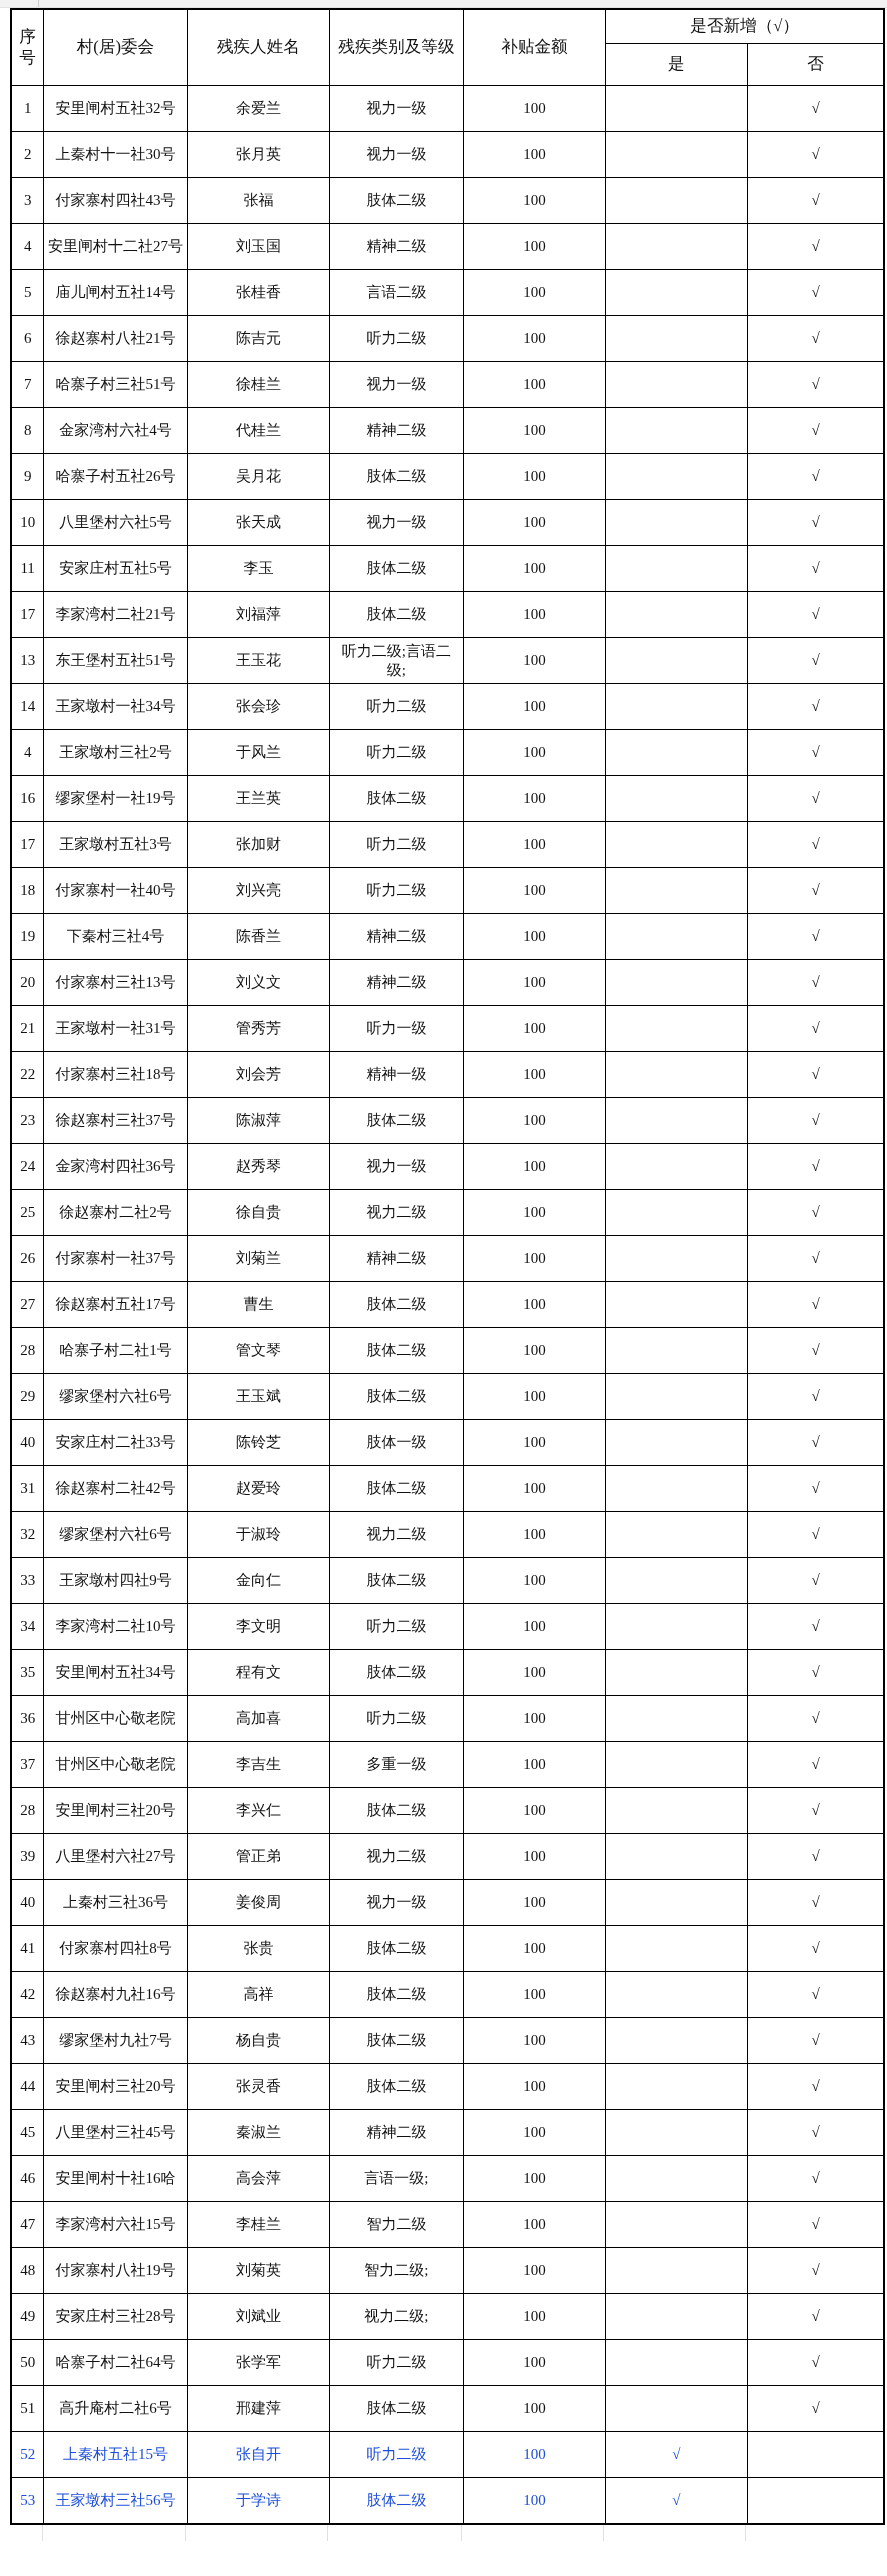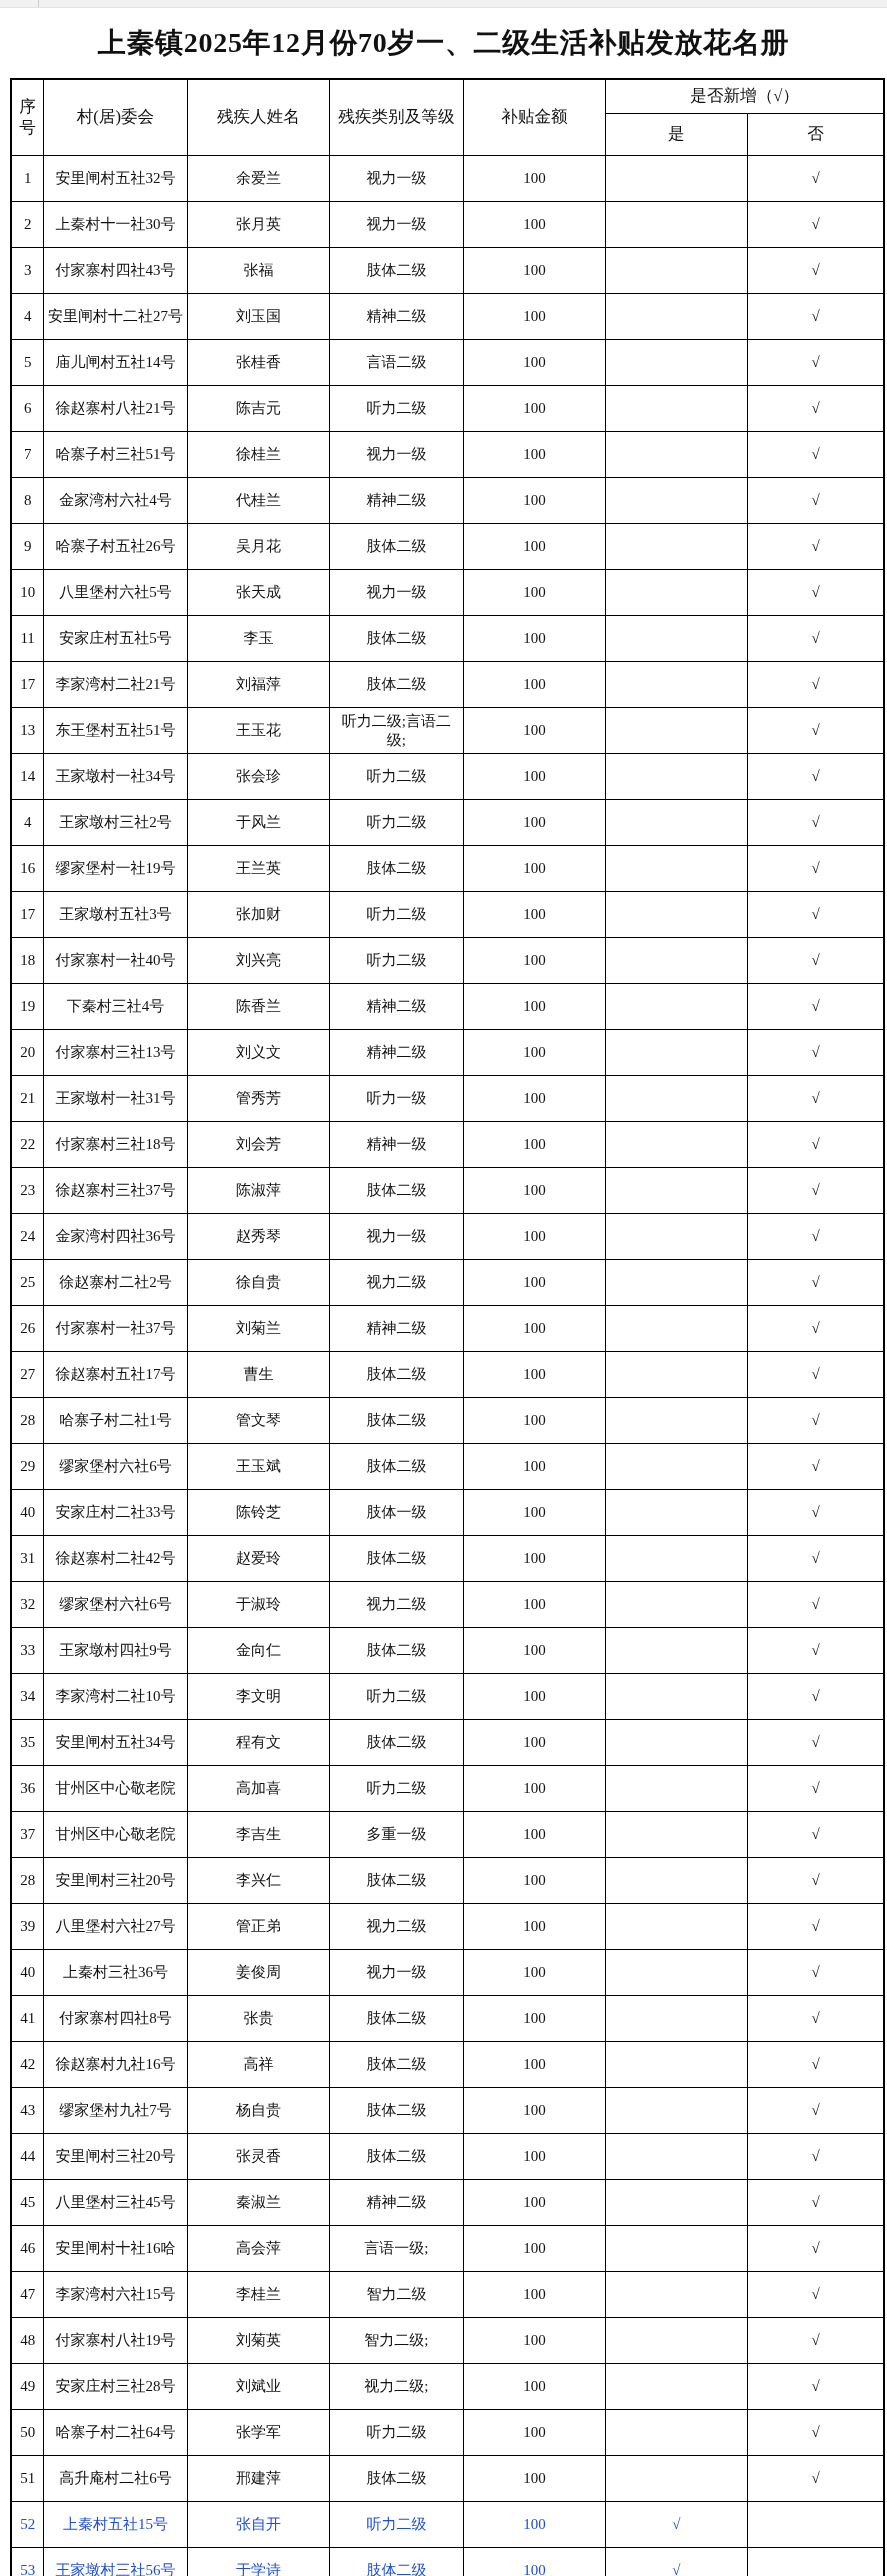--- a/index.html
+++ b/index.html
@@ -86,23 +86,20 @@
 </style>
 </head>
 <body>
 
 <div class="page">
 
   <div class="top-strip">
     <div class="notch"></div>
   </div>
 
-  <div class="title-wrap">
-    <div class="title">上秦镇2025年12月份70岁一、二级生活补贴发放花名册</div>
-  </div>
 
   <table class="roster">
     <colgroup>
       <col style="width:32px">
       <col style="width:144px">
       <col style="width:142px">
       <col style="width:134px">
       <col style="width:142px">
       <col style="width:142px">
       <col style="width:137px">

